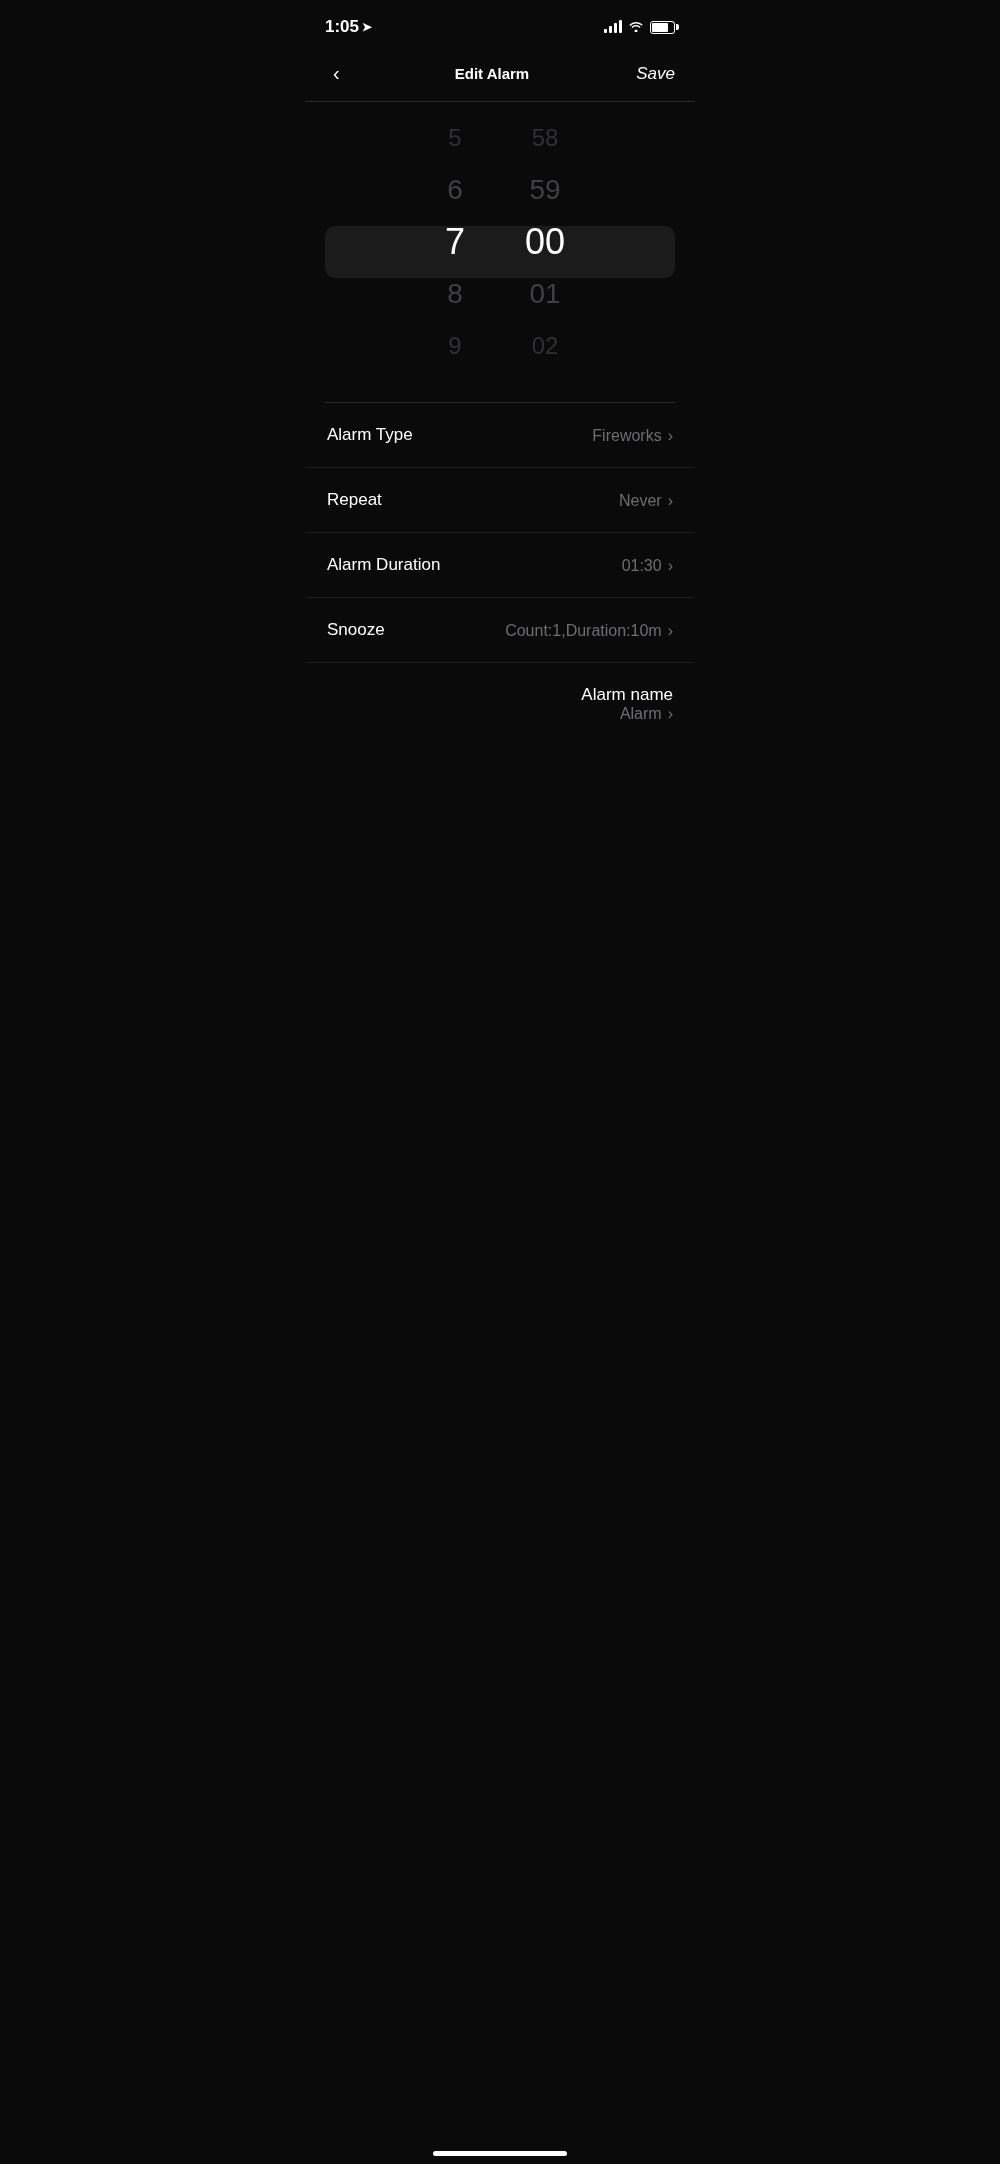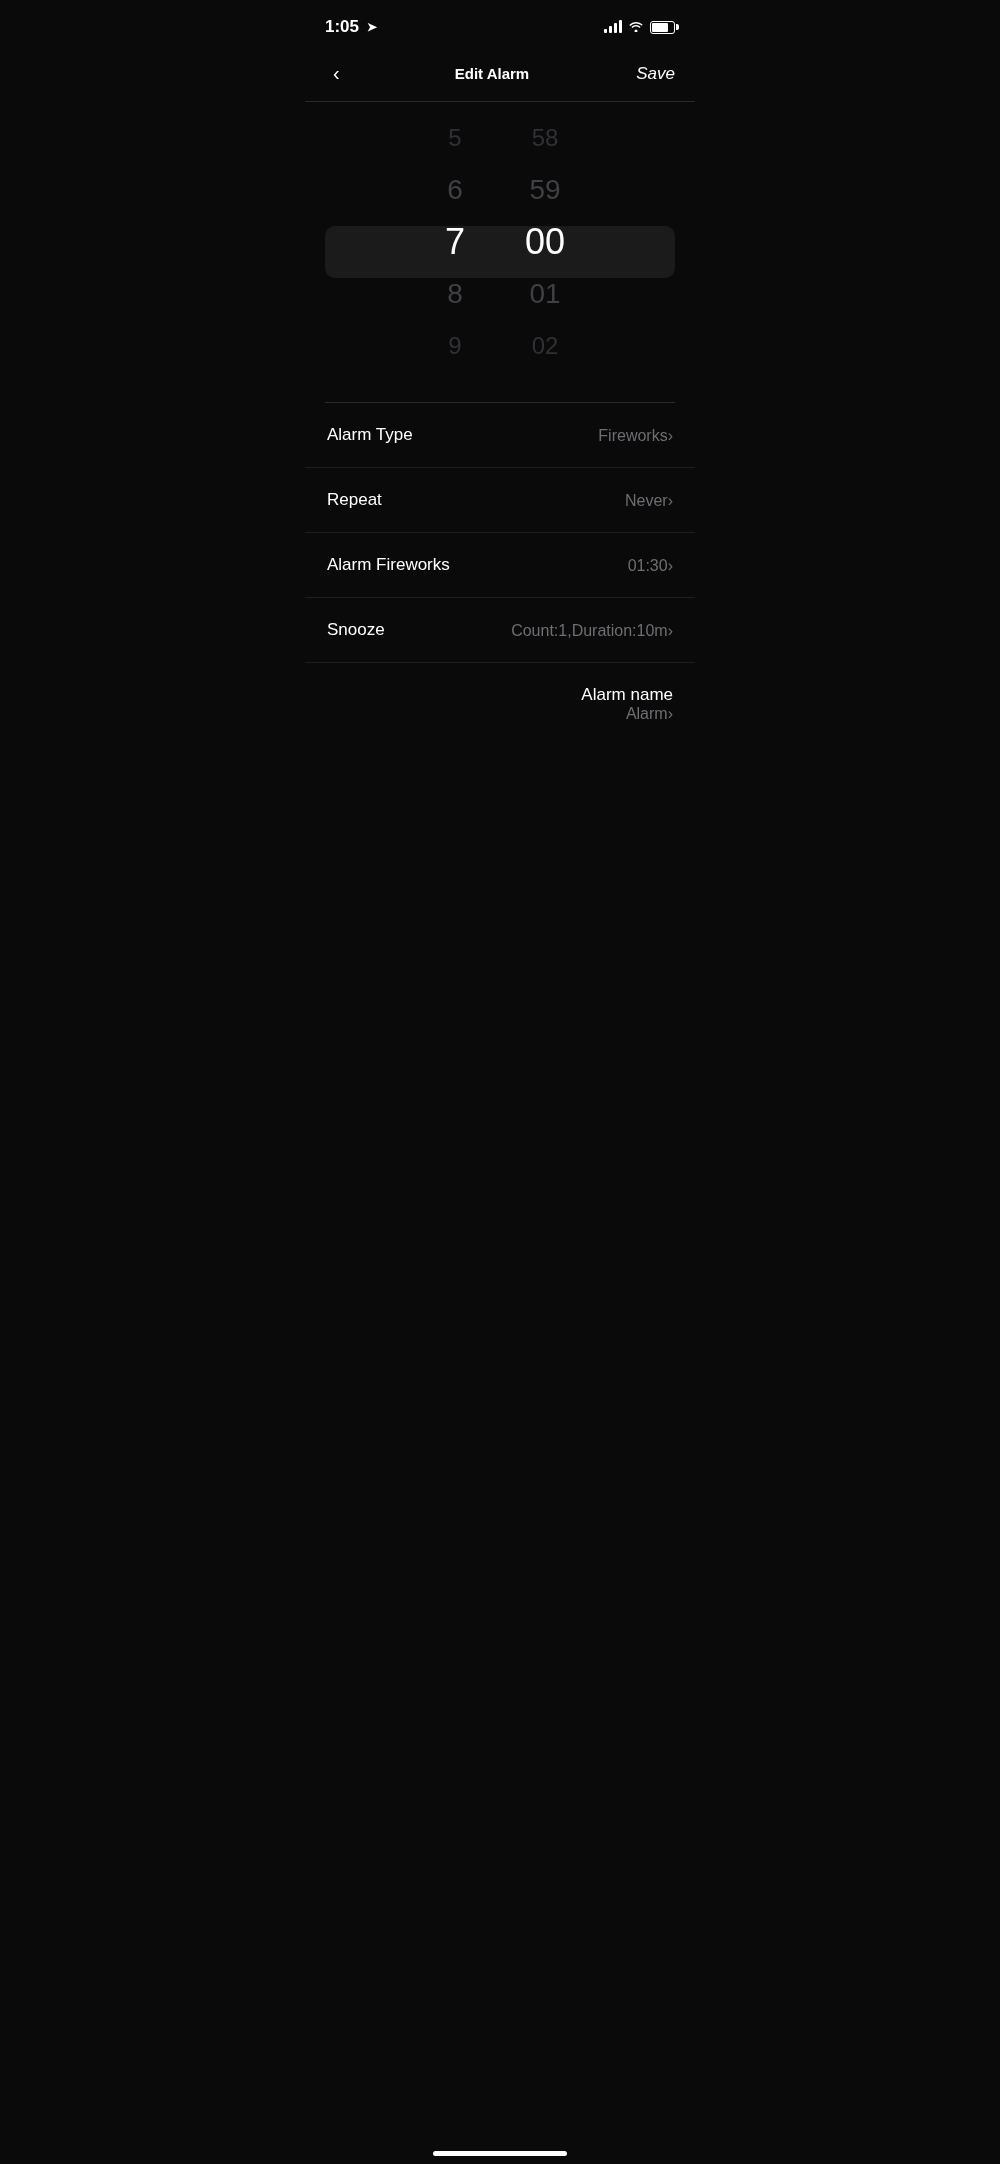--- a/index.html
+++ b/index.html
@@ -28,21 +28,20 @@
       padding: 14px 20px 8px;
       height: 48px;
     }
 
     .status-time {
       font-size: 17px;
       font-weight: 600;
       color: #ffffff;
       display: flex;
       align-items: center;
-      gap: 5px;
     }
 
     .status-icons {
       display: flex;
       align-items: center;
       gap: 6px;
     }
 
     .signal-bars {
       display: flex;
@@ -235,20 +234,21 @@
 
     .settings-label {
       font-size: 17px;
       color: #ffffff;
       font-weight: 400;
     }
 
     .settings-value-group {
       display: flex;
       align-items: center;
+      gap: 6px;
     }
 
     .settings-value {
       font-size: 16px;
       color: #6e6e73;
     }
 
     .chevron-icon {
       color: #6e6e73;
       font-size: 16px;
@@ -351,21 +351,21 @@
 
     <div class="settings-row">
       <span class="settings-label">Repeat</span>
       <div class="settings-value-group">
         <span class="settings-value">Never</span>
         <span class="chevron-icon">›</span>
       </div>
     </div>
 
     <div class="settings-row">
-      <span class="settings-label">Alarm Fireworks</span>
+      <span class="settings-label">Alarm Duration</span>
       <div class="settings-value-group">
         <span class="settings-value">01:30</span>
         <span class="chevron-icon">›</span>
       </div>
     </div>
 
     <div class="settings-row">
       <span class="settings-label">Snooze</span>
       <div class="settings-value-group">
         <span class="settings-value">Count:1,Duration:10m</span>

